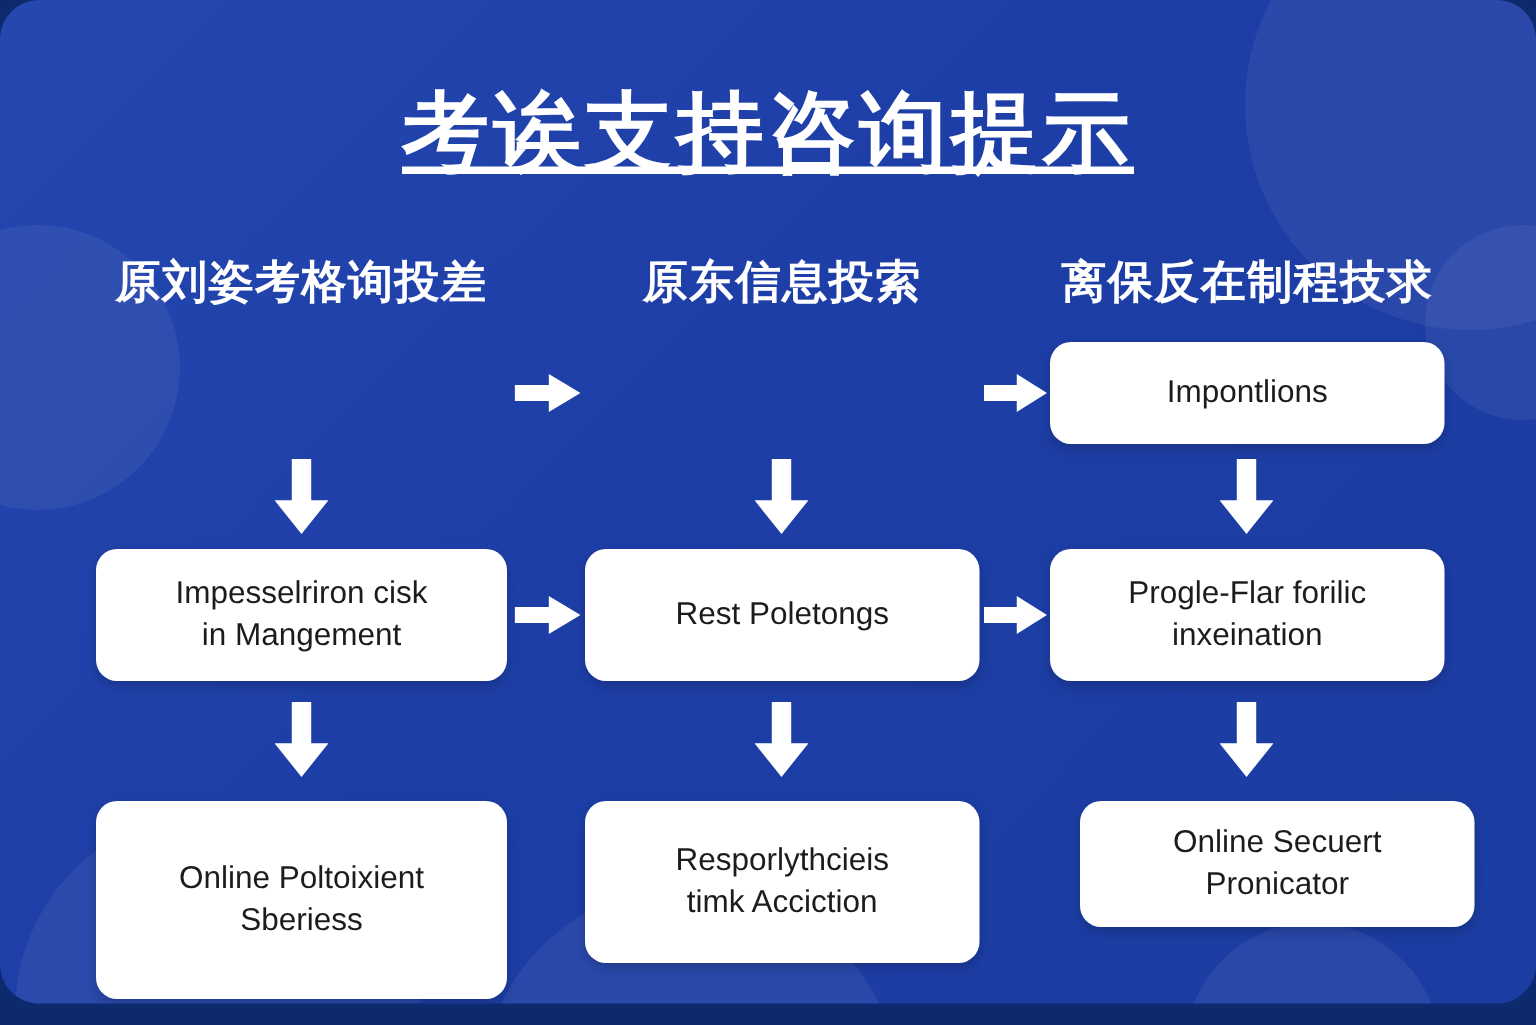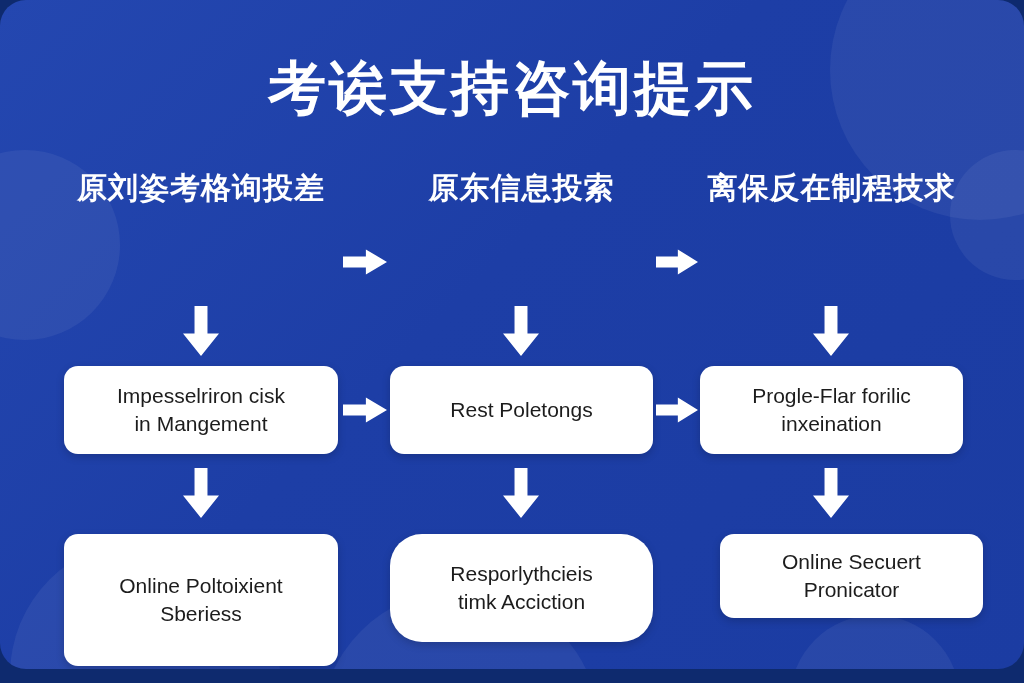--- a/index.html
+++ b/index.html
@@ -19,21 +19,21 @@
   .c1{left:830px;top:-80px;width:300px;height:300px;}
   .c2{left:950px;top:150px;width:130px;height:130px;}
   .c3{left:-70px;top:150px;width:190px;height:190px;}
   .c4{left:10px;top:540px;width:270px;height:270px;}
   .c5{left:320px;top:590px;width:280px;height:280px;}
   .c6{left:790px;top:615px;width:170px;height:170px;}
   .title{
     position:absolute;left:0;right:0;top:50px;
     text-align:center;
     font-size:58px;font-weight:800;letter-spacing:3px;
-    color:#ffffff;margin:0;
+    color:#ffffff;margin:0;text-decoration:underline;
   }
   .col-header{
     position:absolute;top:168px;
     text-align:center;
     font-size:30px;font-weight:700;letter-spacing:1px;
     color:#ffffff;
   }
   .h1{left:64px;width:274px;}
   .h2{left:390px;width:263px;}
   .h3{left:700px;width:263px;}
@@ -50,21 +50,21 @@
     text-align:center;
     white-space:pre-line;
   }
   .b11{left:64px;top:228px;width:274px;height:68px;}
   .b21{left:390px;top:228px;width:263px;height:68px;}
   .b31{left:700px;top:228px;width:263px;height:68px;}
   .b12{left:64px;top:366px;width:274px;height:88px;}
   .b22{left:390px;top:366px;width:263px;height:88px;}
   .b32{left:700px;top:366px;width:263px;height:88px;align-items:center;}
   .b13{left:64px;top:534px;width:274px;height:132px;}
-  .b23{left:390px;top:534px;width:263px;height:108px;border-radius:32px;}
+  .b23{left:390px;top:534px;width:263px;height:108px;}
   .b33{left:720px;top:534px;width:263px;height:84px;}
   .arrow-right{
     position:absolute;background:#ffffff;
     clip-path:polygon(0% 32%,52% 32%,52% 8%,100% 50%,52% 92%,52% 68%,0% 68%);
   }
   .arrow-down{
     position:absolute;background:#ffffff;
     clip-path:polygon(32% 0%,68% 0%,68% 55%,100% 55%,50% 100%,0% 55%,32% 55%);
   }
   .ar1{left:343px;top:247px;width:44px;height:30px;}
@@ -88,20 +88,23 @@
   <div class="decor c4"></div>
   <div class="decor c5"></div>
   <div class="decor c6"></div>
 
   <h1 class="title">考诶支持咨询提示</h1>
 
   <div class="col-header h1">原刘姿考格询投差</div>
   <div class="col-header h2">原东信息投索</div>
   <div class="col-header h3">离保反在制程技求</div>
 
+  <div class="flow-box b31">
+    <span class="box-text">Impontlions</span>
+  </div>
 
   <div class="flow-box b12">
     <span class="box-text">Impesselriron cisk
 in Mangement</span>
   </div>
   <div class="flow-box b22">
     <span class="box-text">Rest Poletongs</span>
   </div>
   <div class="flow-box b32">
     <span class="box-text">Progle-Flar forilic

